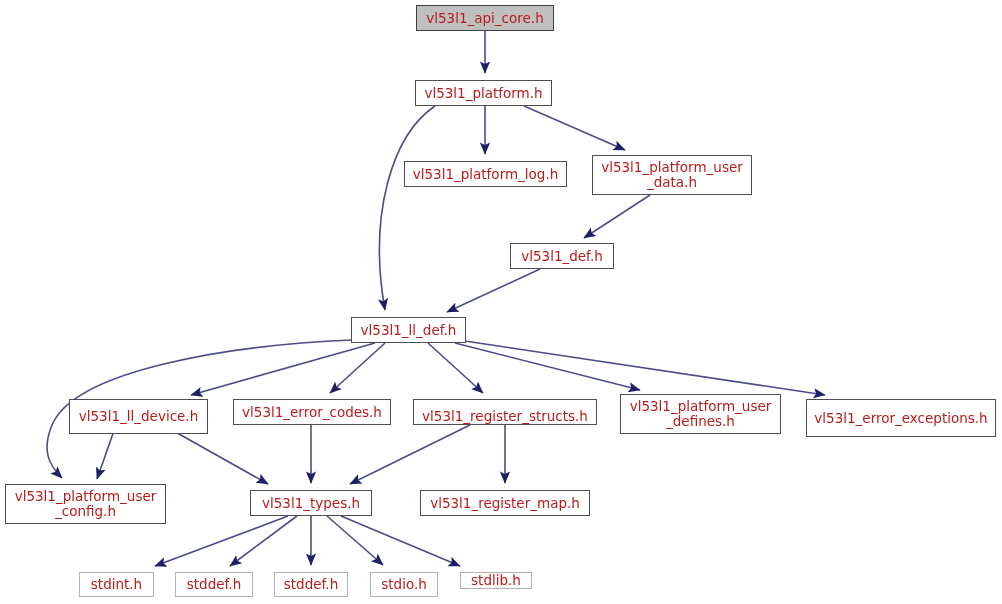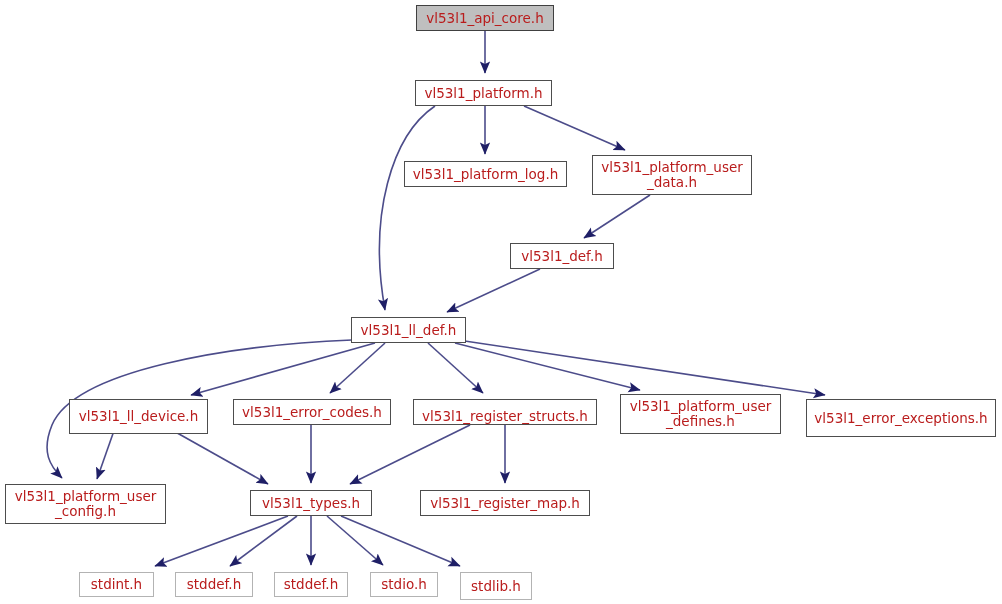--- a/index.html
+++ b/index.html
@@ -101,15 +101,15 @@
 _defines.h</span></div>
       <div class="node" style="left: 806px; top: 399px; width: 190px; height: 38px;"><span class="node-label">vl53l1_error_exceptions.h</span></div>
       <div class="node" style="left: 5px; top: 484px; width: 161px; height: 40px;"><span class="node-label">vl53l1_platform_user
 _config.h</span></div>
       <div class="node" style="left: 250px; top: 490px; width: 122px; height: 26px;"><span class="node-label">vl53l1_types.h</span></div>
       <div class="node" style="left: 420px; top: 490px; width: 170px; height: 26px;"><span class="node-label">vl53l1_register_map.h</span></div>
       <div class="node system" style="left: 79px; top: 572px; width: 75px; height: 25px;"><span class="node-label">stdint.h</span></div>
       <div class="node system" style="left: 175px; top: 572px; width: 78px; height: 25px;"><span class="node-label">stddef.h</span></div>
       <div class="node system" style="left: 274px; top: 572px; width: 74px; height: 25px;"><span class="node-label">stddef.h</span></div>
       <div class="node system" style="left: 370px; top: 572px; width: 68px; height: 25px;"><span class="node-label">stdio.h</span></div>
-      <div class="node system" style="left: 460px; top: 572px; width: 72px; height: 28px;"><span class="node-label">stdlib.h</span></div>
+      <div class="node system" style="left: 460px; top: 572px; width: 72px; height: 17px;"><span class="node-label">stdlib.h</span></div>
     </div>
 </div>
 
 </body></html>

